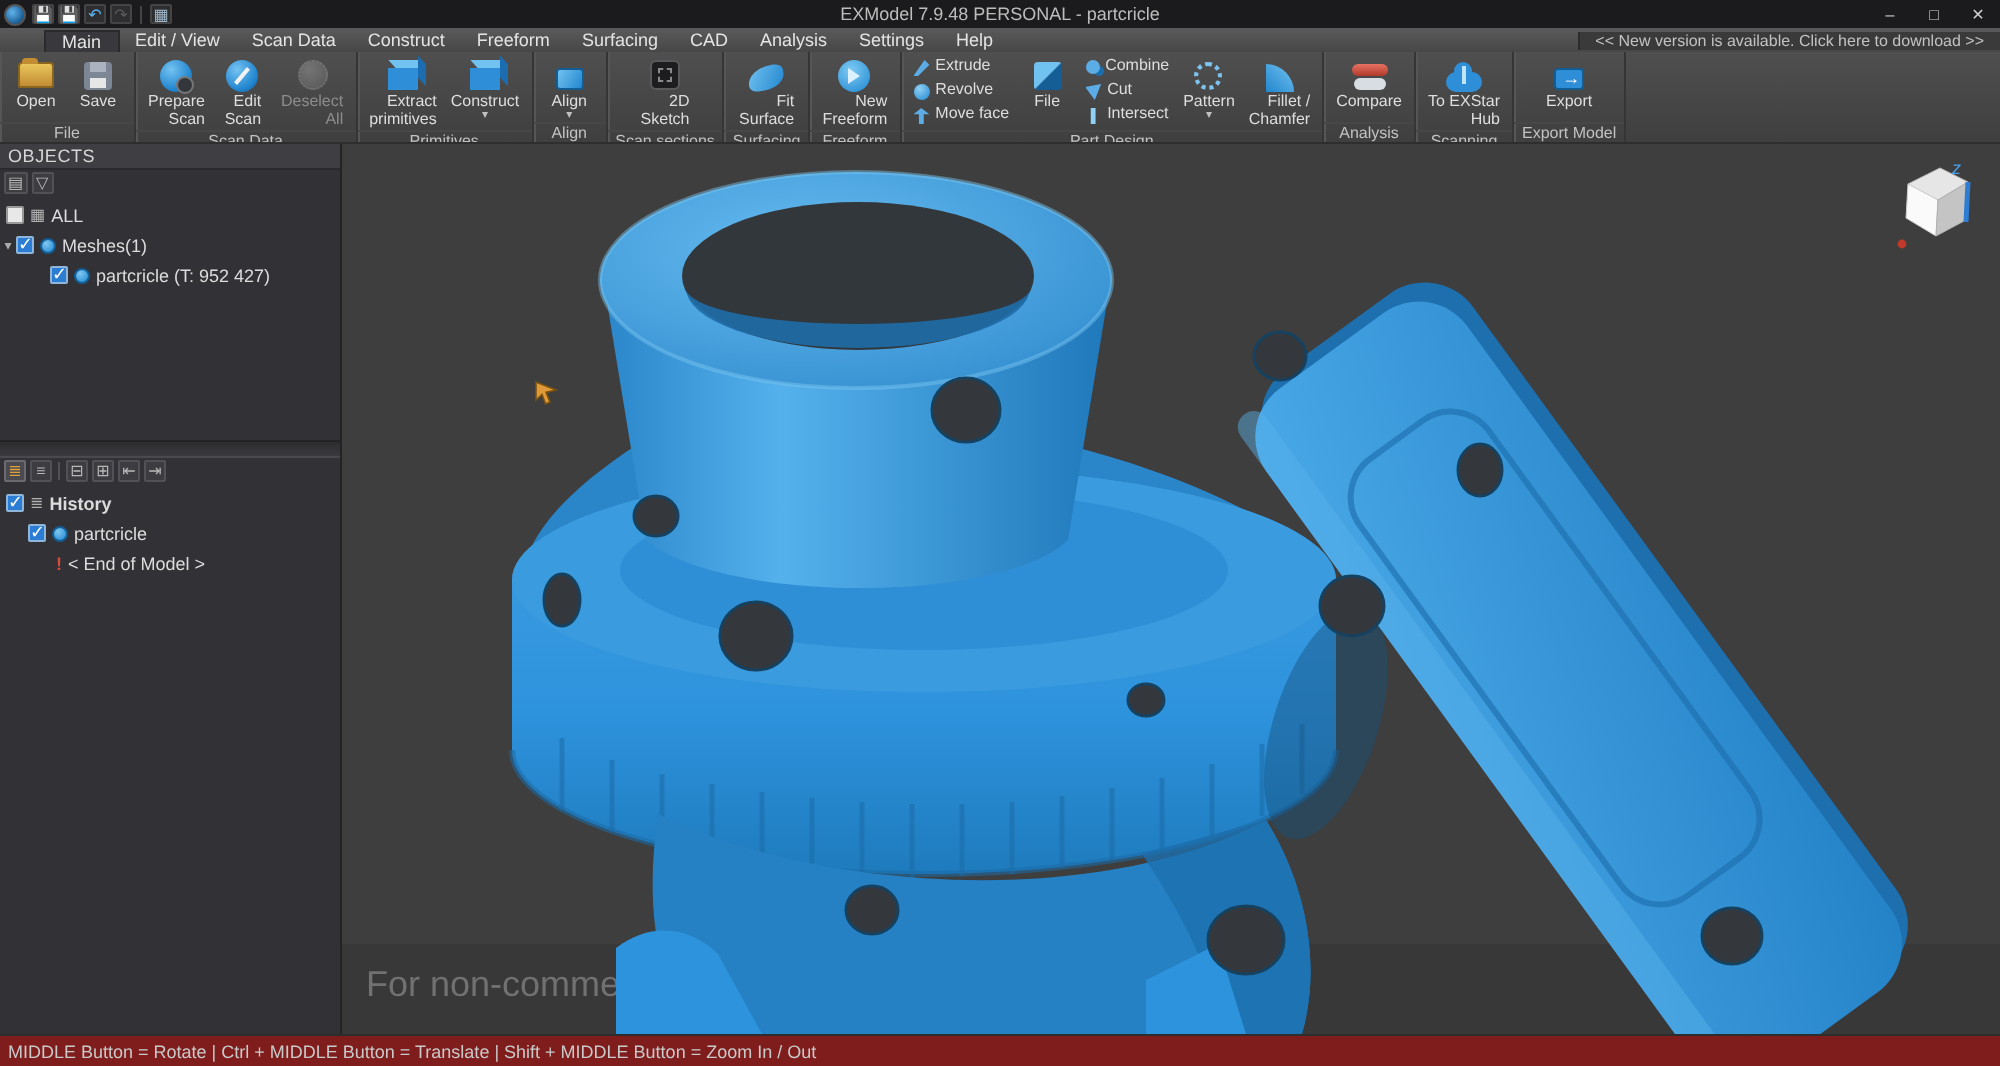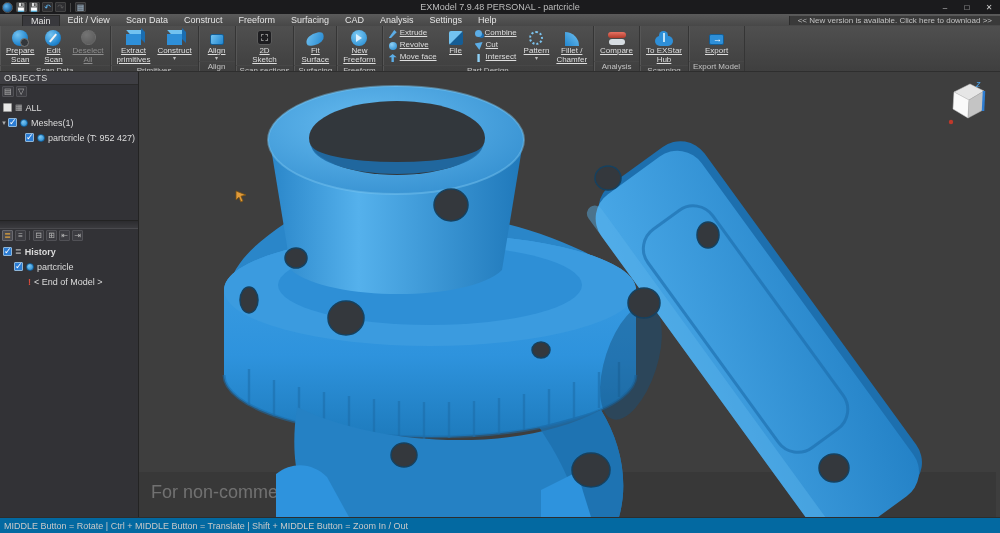--- a/index.html
+++ b/index.html
@@ -31,21 +31,21 @@
   .update-notice{margin-left:auto;background:#3a3a3a;border-left:1px solid #2c2c2c;
                  color:#c2c2c2;font-size:8px;display:flex;align-items:center;padding:0 8px;}
   
   .ribbon{height:46px;background:linear-gradient(#4f4f4f,#3f3f3f);display:flex;
           align-items:stretch;flex:0 0 auto;border-bottom:1px solid #2e2e2e;overflow:hidden;}
   .rib-group{display:flex;flex-direction:column;border-right:1px solid #353535;
              box-shadow:1px 0 0 #565656 inset;}
   .rib-buttons{flex:1;display:flex;align-items:stretch;justify-content:center;padding:1px 3px 0 3px;gap:1px;}
   .rib-btn{display:flex;flex-direction:column;align-items:center;min-width:30px;padding:1px 3px 0 3px;}
   .rib-icon-slot{height:19px;display:flex;align-items:center;justify-content:center;}
-  .rb-label{font-size:8px;line-height:1.12;color:#dedede;text-align:center;white-space:pre-line;text-decoration:underline;}
+  .rb-label{font-size:8px;line-height:1.12;color:#dedede;text-align:right;white-space:pre-line;}
   .rib-btn.disabled .rb-label{color:#8d8d8d;}
   .caret{font-size:6px;color:#c0c0c0;line-height:5px;}
   .rib-stack{display:flex;flex-direction:column;justify-content:center;gap:1px;padding:0 3px;}
   .stack-item{display:flex;align-items:center;height:11px;}
   .stack-item .rb-label{white-space:nowrap;}
   .rib-label-row{height:10px;font-size:8px;color:#c2c2c2;text-align:center;line-height:10px;
                  border-top:1px solid #474747;white-space:nowrap;padding:0 4px;}
   
   .icon{display:inline-block;}
   .open-folder-icon{width:18px;height:13px;background:linear-gradient(#e9c65c,#c28c33);border:1px solid #8a6520;border-radius:2px 2px 1px 1px;position:relative;}
@@ -79,21 +79,21 @@
   .exstar-hub-icon::after{content:"";position:absolute;top:-3px;left:8px;width:2px;height:9px;background:#bfe3f8;}
   .mini{width:8px;height:8px;margin-right:3px;flex:0 0 auto;background:#5cade6;}
   .extrude-icon{clip-path:polygon(0 100%,70% 0,100% 30%,30% 100%);}
   .revolve-icon{border-radius:50%;background:radial-gradient(circle at 35% 30%,#8fd0f5,#1e86cf);}
   .move-face-icon{clip-path:polygon(50% 0,100% 40%,65% 40%,65% 100%,35% 100%,35% 40%,0 40%);}
   .combine-icon{border-radius:50%;box-shadow:3px 2px 0 -1px #1b6db0;width:7px;height:7px;}
   .cut-icon{clip-path:polygon(0 20%,100% 0,60% 100%);}
   .intersect-icon{clip-path:polygon(35% 0,65% 0,65% 100%,35% 100%);background:#8fd0f5;}
   
   .workspace{flex:1;display:flex;min-height:0;}
-  .left-panel{width:139px;flex:0 0 auto;background:#323236;border-right:1px solid #232323;
+  .left-panel{width:171px;flex:0 0 auto;background:#323236;border-right:1px solid #232323;
               display:flex;flex-direction:column;font-size:9px;color:#dcdcdc;}
   .panel-header{height:13px;background:#3e3e43;border-bottom:1px solid #2a2a2a;color:#d6d6d6;
                 font-size:9px;line-height:13px;padding-left:4px;letter-spacing:.3px;}
   .panel-toolbar{height:13px;display:flex;align-items:center;gap:2px;padding:1px 2px;}
   .pt-icon{min-width:11px;height:11px;background:#3c3c41;border:1px solid #515156;color:#b8b8b8;
            font-size:8px;line-height:9px;text-align:center;border-radius:1px;padding:0 1px;}
   .pt-icon.active{background:#4a4a50;border-color:#6a6a70;color:#dda23e;}
   .pt-sep{width:1px;height:9px;background:#515156;margin:0 1px;}
   .tree{padding-top:2px;}
   #objects-tree{height:122px;}
@@ -110,21 +110,21 @@
   .row-glyph{margin-left:3px;color:#b0b0b0;font-size:8px;flex:0 0 auto;}
   .row-glyph.red{color:#d84a3a;font-weight:bold;font-size:9px;}
   .panel-splitter{height:9px;background:linear-gradient(#2c2c2f,#3a3a3e);border-top:1px solid #232323;border-bottom:1px solid #4a4a4e;}
   
   .viewport{position:relative;flex:1;background:#3e3e3e;overflow:hidden;}
   .watermark{position:absolute;left:12px;bottom:14px;font-size:18px;color:#969696;z-index:1;}
   .model-svg{position:absolute;left:0;top:0;z-index:2;}
   .viewcube-svg{position:absolute;right:6px;top:6px;z-index:3;}
   .cursor{position:absolute;left:96px;top:118px;z-index:4;}
   
-  .statusbar{height:16px;background:#0369a1;border-top:1px solid #2d2d2d;color:#c9c9c9;
+  .statusbar{height:16px;background:#7f1d1d;border-top:1px solid #2d2d2d;color:#c9c9c9;
              font-size:9px;display:flex;align-items:center;padding-left:4px;flex:0 0 auto;}
 </style>
 </head>
 <body>
 
 <div class="app">
 
   <div class="titlebar">
     <div class="tb-left">
       <span class="app-logo"></span>
@@ -155,20 +155,37 @@
         <div class="menu-item">Surfacing</div>
         <div class="menu-item">CAD</div>
         <div class="menu-item">Analysis</div>
         <div class="menu-item">Settings</div>
         <div class="menu-item">Help</div>
       </div>
     <div class="update-notice">&lt;&lt; New version is available. Click here to download &gt;&gt;</div>
   </div>
 
   <div class="ribbon" id="ribbon">
+      <div class="rib-group">
+        <div class="rib-buttons">
+          <div class="rib-btn">
+            <div class="rib-icon-slot">
+              <span class="icon open-folder-icon"></span>
+            </div>
+            <div class="rb-label">Open</div>
+          </div>
+          <div class="rib-btn">
+            <div class="rib-icon-slot">
+              <span class="icon save-floppy-icon"></span>
+            </div>
+            <div class="rb-label">Save</div>
+          </div>
+        </div>
+        <div class="rib-label-row">File</div>
+      </div>
       <div class="rib-group">
         <div class="rib-buttons">
           <div class="rib-btn">
             <div class="rib-icon-slot">
               <span class="icon sphere prepare-scan-icon"></span>
             </div>
             <div class="rb-label">Prepare
 Scan</div>
           </div>
           <div class="rib-btn">

